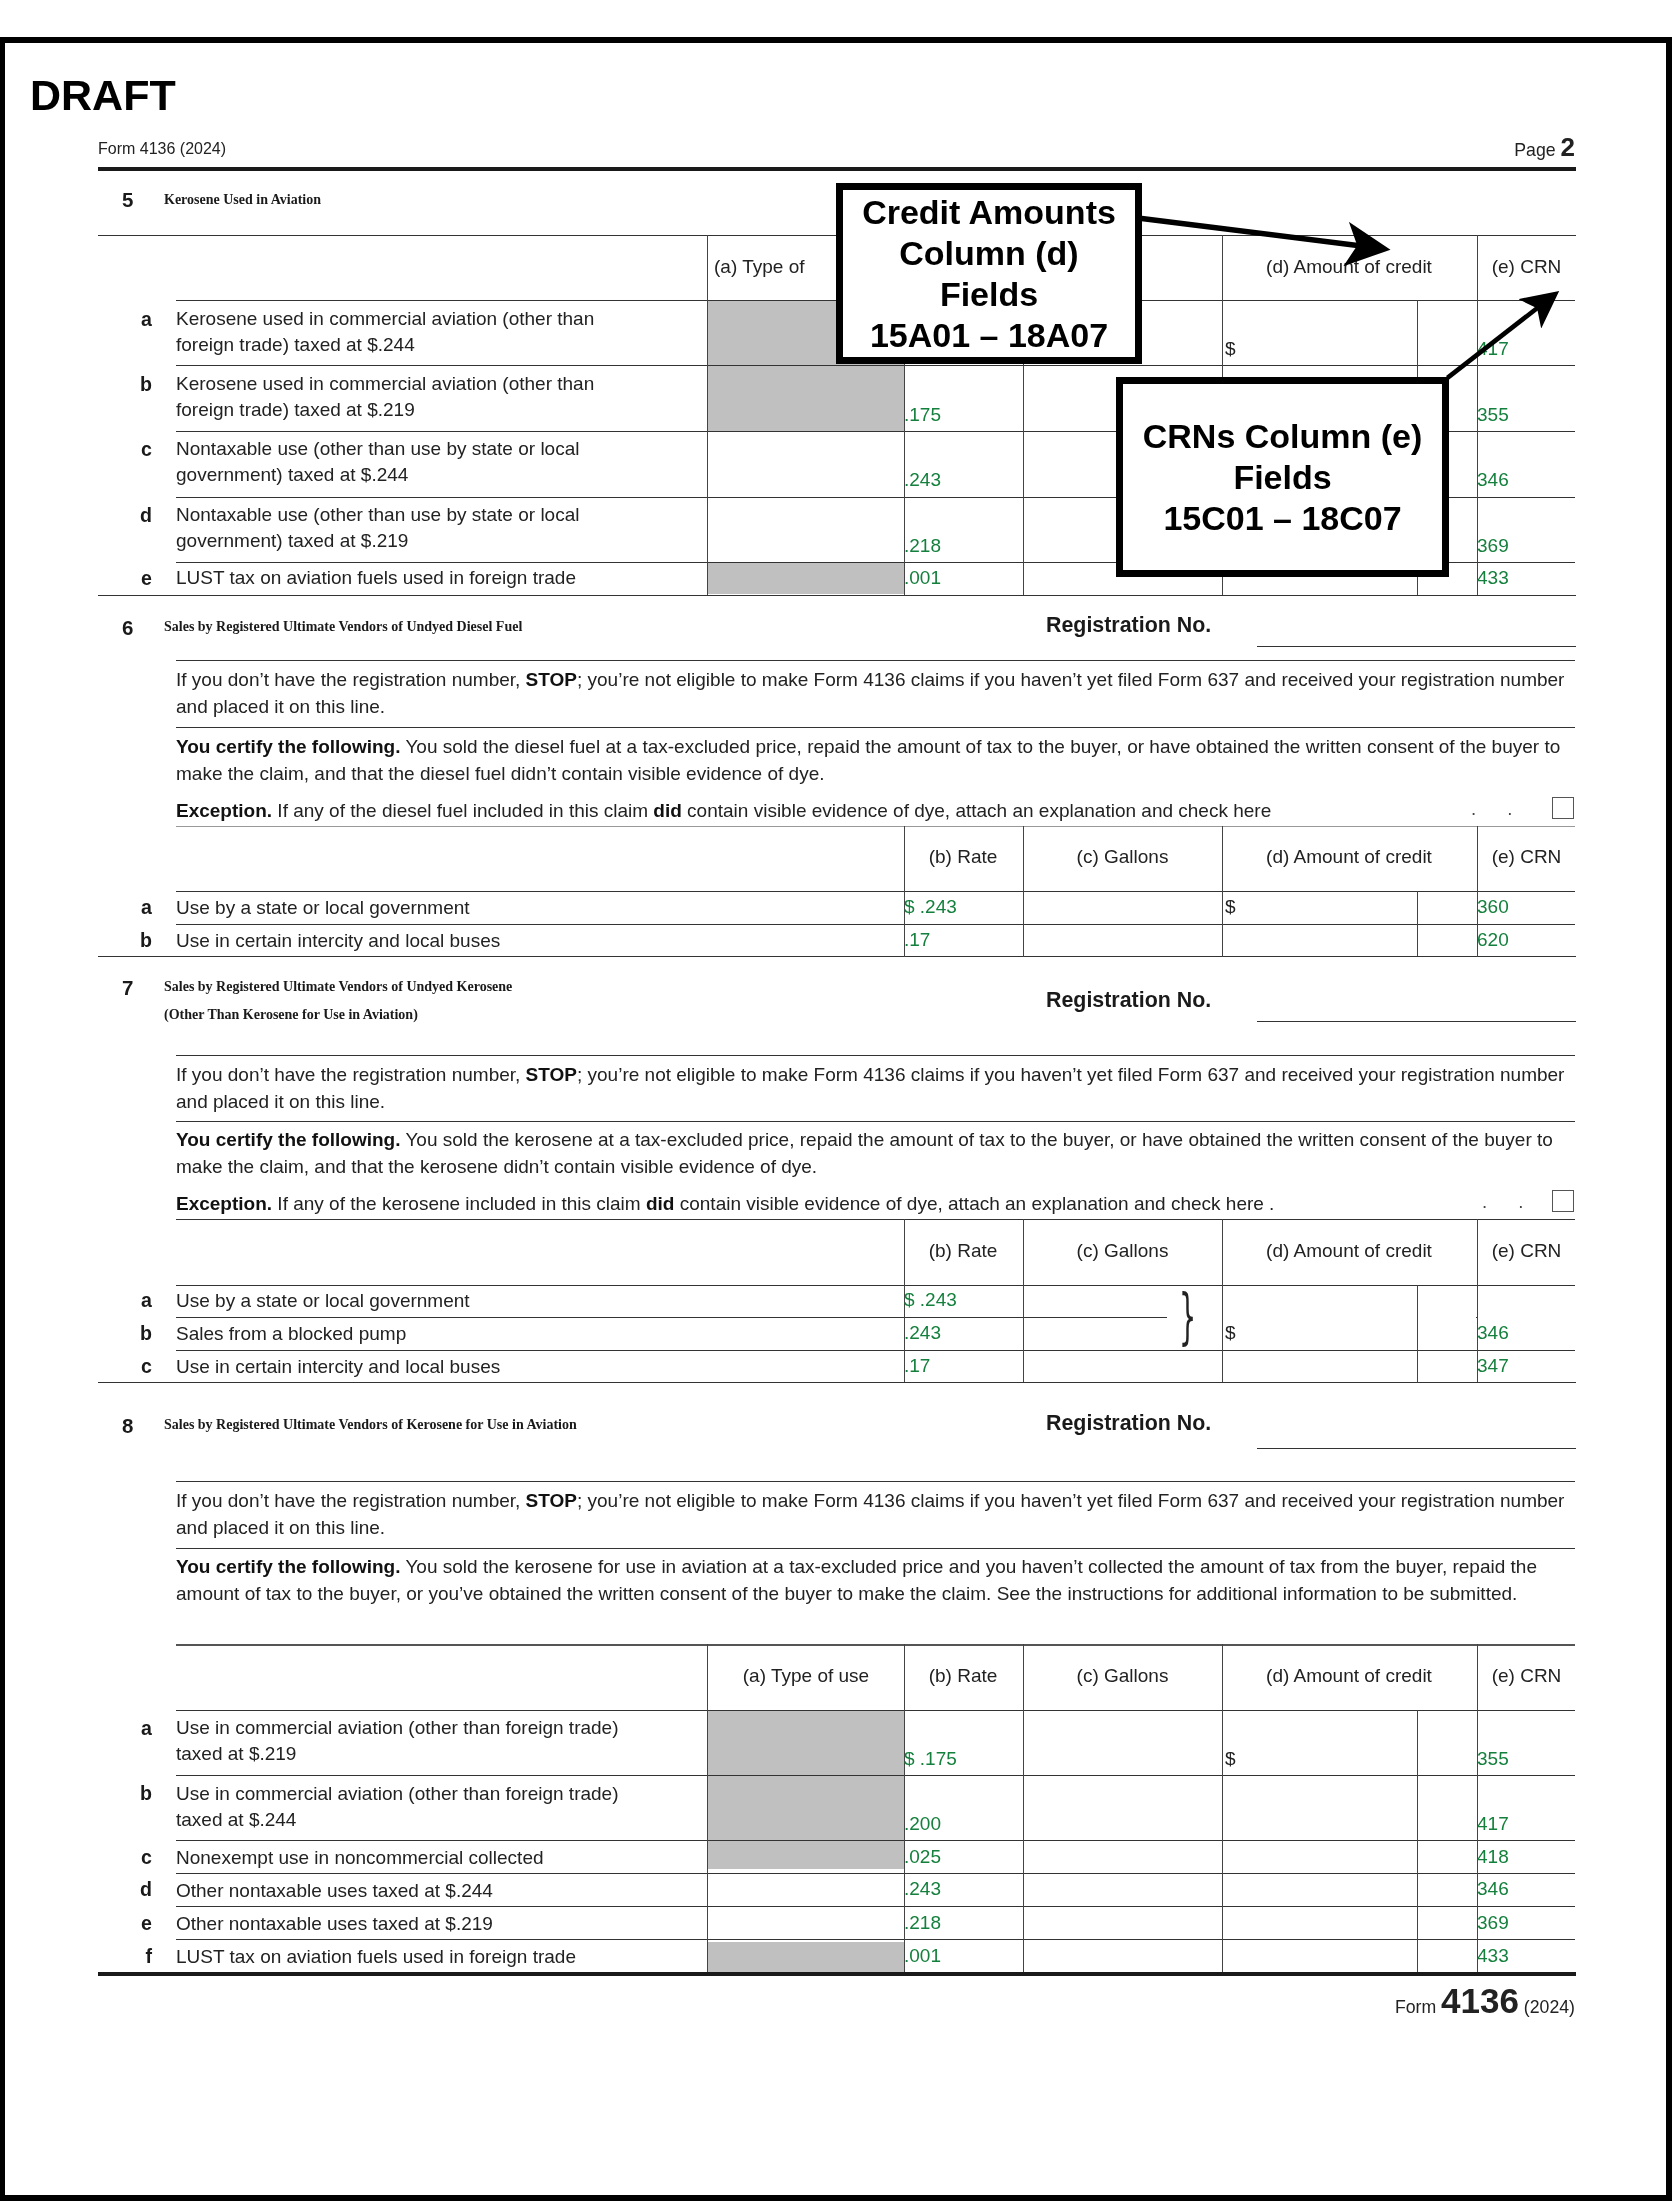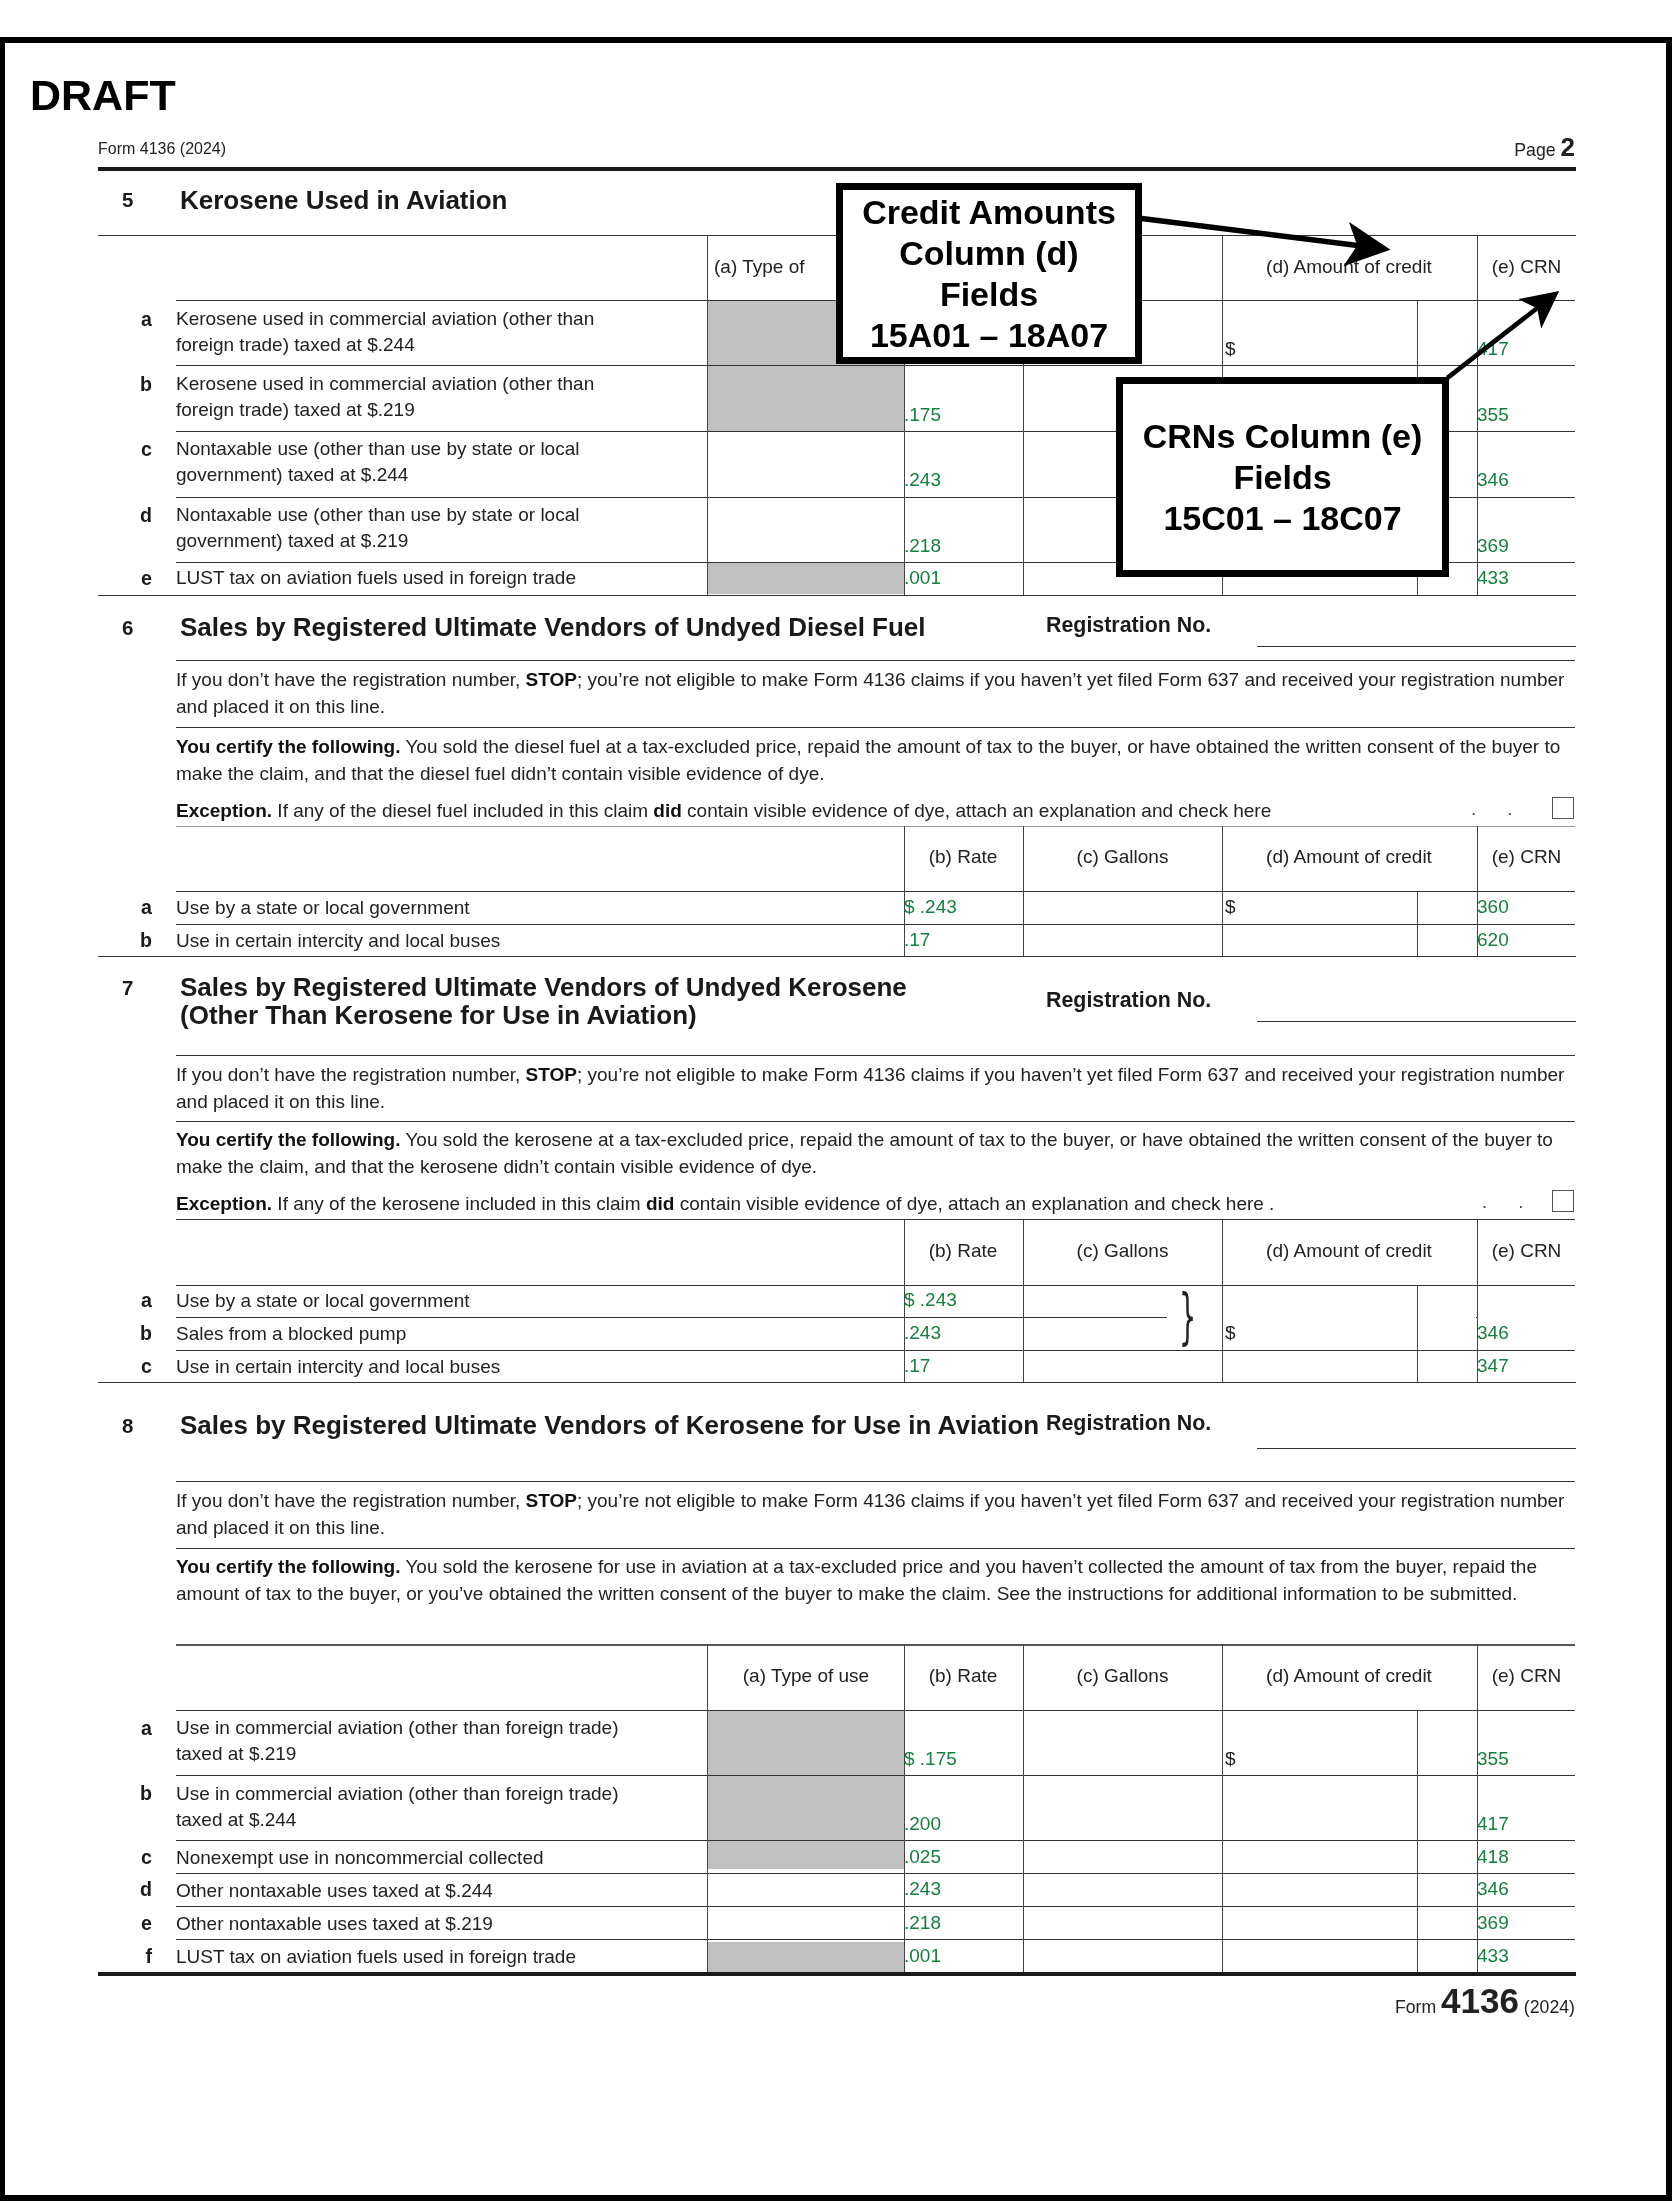--- a/index.html
+++ b/index.html
@@ -11,21 +11,21 @@
            font-family:"Liberation Sans", sans-serif; color:#000; letter-spacing:0px; }
   .hdr-left { position:absolute; left:98px; top:140px; font-size:16px; color:#222; }
   .hdr-right { position:absolute; right:98px; top:132px; font-size:17.7px; color:#222; }
   .hdr-right b { font-size:26px; font-weight:bold; }
   .rule-thick { position:absolute; left:98px; width:1478px; height:3.7px; background:#1a1a1a; }
   .hline { position:absolute; height:0.9px; background:#333; }
   .hline.gray { background:#999; }
   .vline { position:absolute; width:0.9px; background:#444; }
   .shade { position:absolute; background:#c0c0c0; }
   .secnum { position:absolute; left:122px; font-size:20.5px; font-weight:bold; }
-  .sectitle { position:absolute; left:180px; font-size:26px; font-weight:bold; line-height:28px; }
+  .sectitle { position:absolute; left:164px; font-size:14px; font-weight:bold; line-height:28px;font-family:Liberation Serif, serif; }
   .reglabel { position:absolute; left:1046px; font-size:21.4px; font-weight:bold; }
   .regline { position:absolute; left:1257px; width:319px; height:0.9px; background:#333; }
   .para { position:absolute; left:176px; width:1399px; font-size:19px; line-height:27px; color:#222; }
   .para b { color:#111; }
   .letter { position:absolute; font-size:19.6px; font-weight:bold; width:28px; text-align:right; left:124px; }
   .desc { position:absolute; left:176px; font-size:19px; line-height:26px; color:#222; }
   .colhdr { position:absolute; font-size:19px; text-align:center; color:#222; }
   .cellr { position:absolute; font-size:19px; text-align:left; color:#15803d; }
   .dollar { position:absolute; font-size:19px; color:#222; }
   .checkbox { position:absolute; width:22.4px; height:22.4px; border:1.4px solid #555; background:#fff; box-sizing:border-box; }

